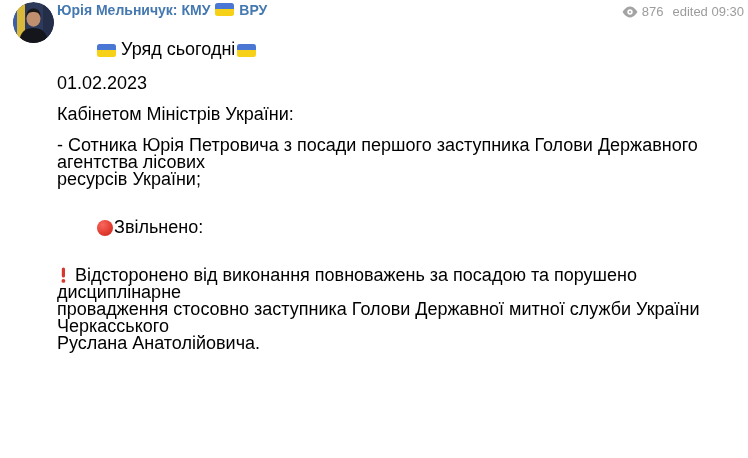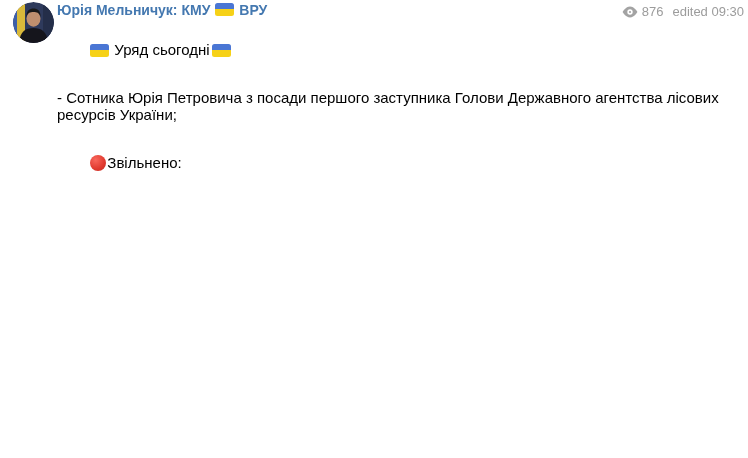--- a/index.html
+++ b/index.html
@@ -22,21 +22,21 @@
     color:#9c9c9c;font-size:13px;line-height:17px;display:flex;align-items:center;white-space:nowrap;
     padding-top:1px;
   }
   .meta .eye{display:inline-flex;margin-right:4px;}
   .meta .views-num{margin-right:9px;}
   .flag{
     display:inline-block;width:19px;height:13px;border-radius:2.5px;vertical-align:-2px;
     background:linear-gradient(#4a76d4 0 50%,#f6d117 50% 100%);
   }
   .channel-name .flag{margin:0 5px;vertical-align:-1px;}
-  .body{margin-top:3px;color:#000;font-size:15px;line-height:17px;}
+  .body{margin-top:3px;color:#000;font-size:18px;line-height:17px;}
   .body .line{white-space:pre-wrap;}
   .body p{margin:14px 0 0 0;white-space:pre-wrap;}
   .intro-line .flag-first{margin-right:5px;}
   .intro-line .flag-last{margin-left:2px;}
   .red-circle{
     display:inline-block;width:16px;height:16px;border-radius:50%;vertical-align:-3px;
     background:radial-gradient(circle at 35% 30%,#f9675c,#e03a2f 60%,#c02a20);
     margin-right:1px;
   }
   .red-excl{display:inline-flex;margin:0 8px 0 3px;vertical-align:-2px;}
@@ -83,26 +83,34 @@
         <span class="views-num">876</span>
         <span>edited 09:30</span>
       </div>
     </div>
 
     <div class="body">
 
       <div class="line intro-line">
         <span class="flag flag-first"></span><span>Уряд сьогодні</span><span class="flag flag-last"></span>
       </div>
+      <div class="line">01.02.2023</div>
 
+      <p>Кабінетом Міністрів України:</p>
 
       <p>- Сотника Юрія Петровича з посади першого заступника Голови Державного агентства лісових
 ресурсів України;</p>
 
       <p>
         <span class="red-circle"></span><span>Звільнено:</span>
       </p>
 
+      <p><span class="red-excl"><svg width="7" height="16" viewBox="0 0 7 16">
+              <rect x="1.8" y="0.5" width="3.2" height="10" rx="1.6" fill="#d5392e"></rect>
+              <circle cx="3.4" cy="13.9" r="1.9" fill="#d5392e"></circle>
+            </svg></span><span>Відсторонено від виконання повноважень за посадою та порушено дисциплінарне
+провадження стосовно заступника Голови Державної митної служби України Черкасського
+Руслана Анатолійовича.</span></p>
 
 
     </div>
   </div>
 </div>
 
 </body></html>

